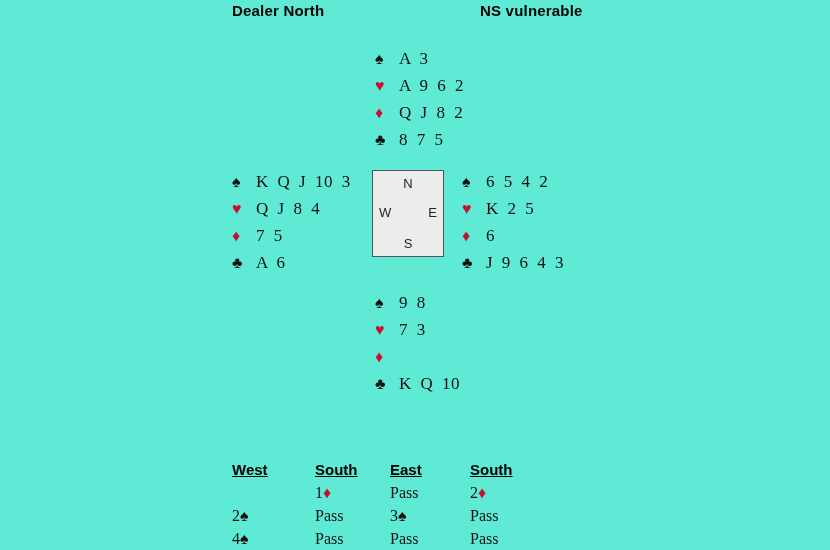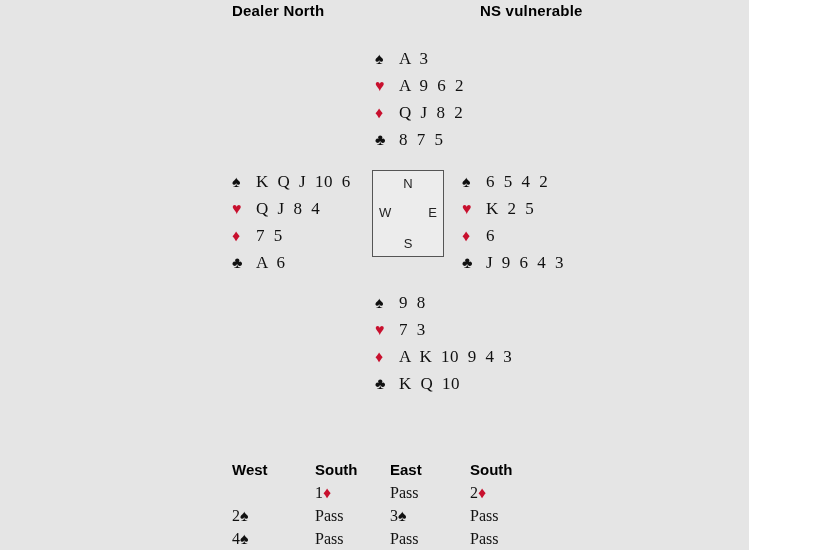--- a/index.html
+++ b/index.html
@@ -2,21 +2,21 @@
 <html><head>
 <meta charset="utf-8">
 <style>
   * { margin: 0; padding: 0; box-sizing: border-box; }
   html, body { background: #ffffff; }
   body {
     width: 830px; height: 550px;
     font-family: "Liberation Serif", serif;
     color: #111111;
   }
-  .page { position: relative; width: 749px; height: 550px; background: #e5e5e5; overflow: hidden; }
+  .page { position: relative; width: 830px; height: 550px; background: #5eead4; overflow: hidden; }
 
   .hdr {
     position: absolute; top: 2px;
     font-family: "Liberation Sans", sans-serif;
     font-weight: bold; font-size: 15px; color: #000000;
     letter-spacing: 0.2px;
   }
   .hdr.dealer { left: 232px; }
   .hdr.vuln  { left: 480px; }
 
@@ -47,21 +47,21 @@
   .auction {
     position: absolute; left: 232px; top: 458px;
     display: grid;
     grid-template-columns: 83px 75px 80px 80px;
     grid-auto-rows: 23px;
     font-size: 16px;
     align-items: center;
   }
   .auction .h {
     font-family: "Liberation Sans", sans-serif;
-    font-weight: bold; font-size: 15px; color: #000000;
+    font-weight: bold; font-size: 15px; color: #000000; text-decoration: underline;
   }
   .red { color: #c8102e; }
 </style>
 </head>
 <body>
 
 <div class="page">
 
   <div class="hdr dealer">Dealer North</div>
   <div class="hdr vuln">NS vulnerable</div>
@@ -81,21 +81,21 @@
     </div>
     <div class="suit-line">
       <span class="sym">♣</span>
       <span class="cards">8 7 5</span>
     </div>
   </div>
 
   <div class="hand west">
     <div class="suit-line">
       <span class="sym">♠</span>
-      <span class="cards">K Q J 10 6</span>
+      <span class="cards">K Q J 10 3</span>
     </div>
     <div class="suit-line">
       <span class="sym red">♥</span>
       <span class="cards">Q J 8 4</span>
     </div>
     <div class="suit-line">
       <span class="sym red">♦</span>
       <span class="cards">7 5</span>
     </div>
     <div class="suit-line">
@@ -127,21 +127,20 @@
     <div class="suit-line">
       <span class="sym">♠</span>
       <span class="cards">9 8</span>
     </div>
     <div class="suit-line">
       <span class="sym red">♥</span>
       <span class="cards">7 3</span>
     </div>
     <div class="suit-line">
       <span class="sym red">♦</span>
-      <span class="cards">A K 10 9 4 3</span>
     </div>
     <div class="suit-line">
       <span class="sym">♣</span>
       <span class="cards">K Q 10</span>
     </div>
   </div>
 
   <div class="compass">
     <span class="cn">N</span>
     <span class="cw">W</span>

